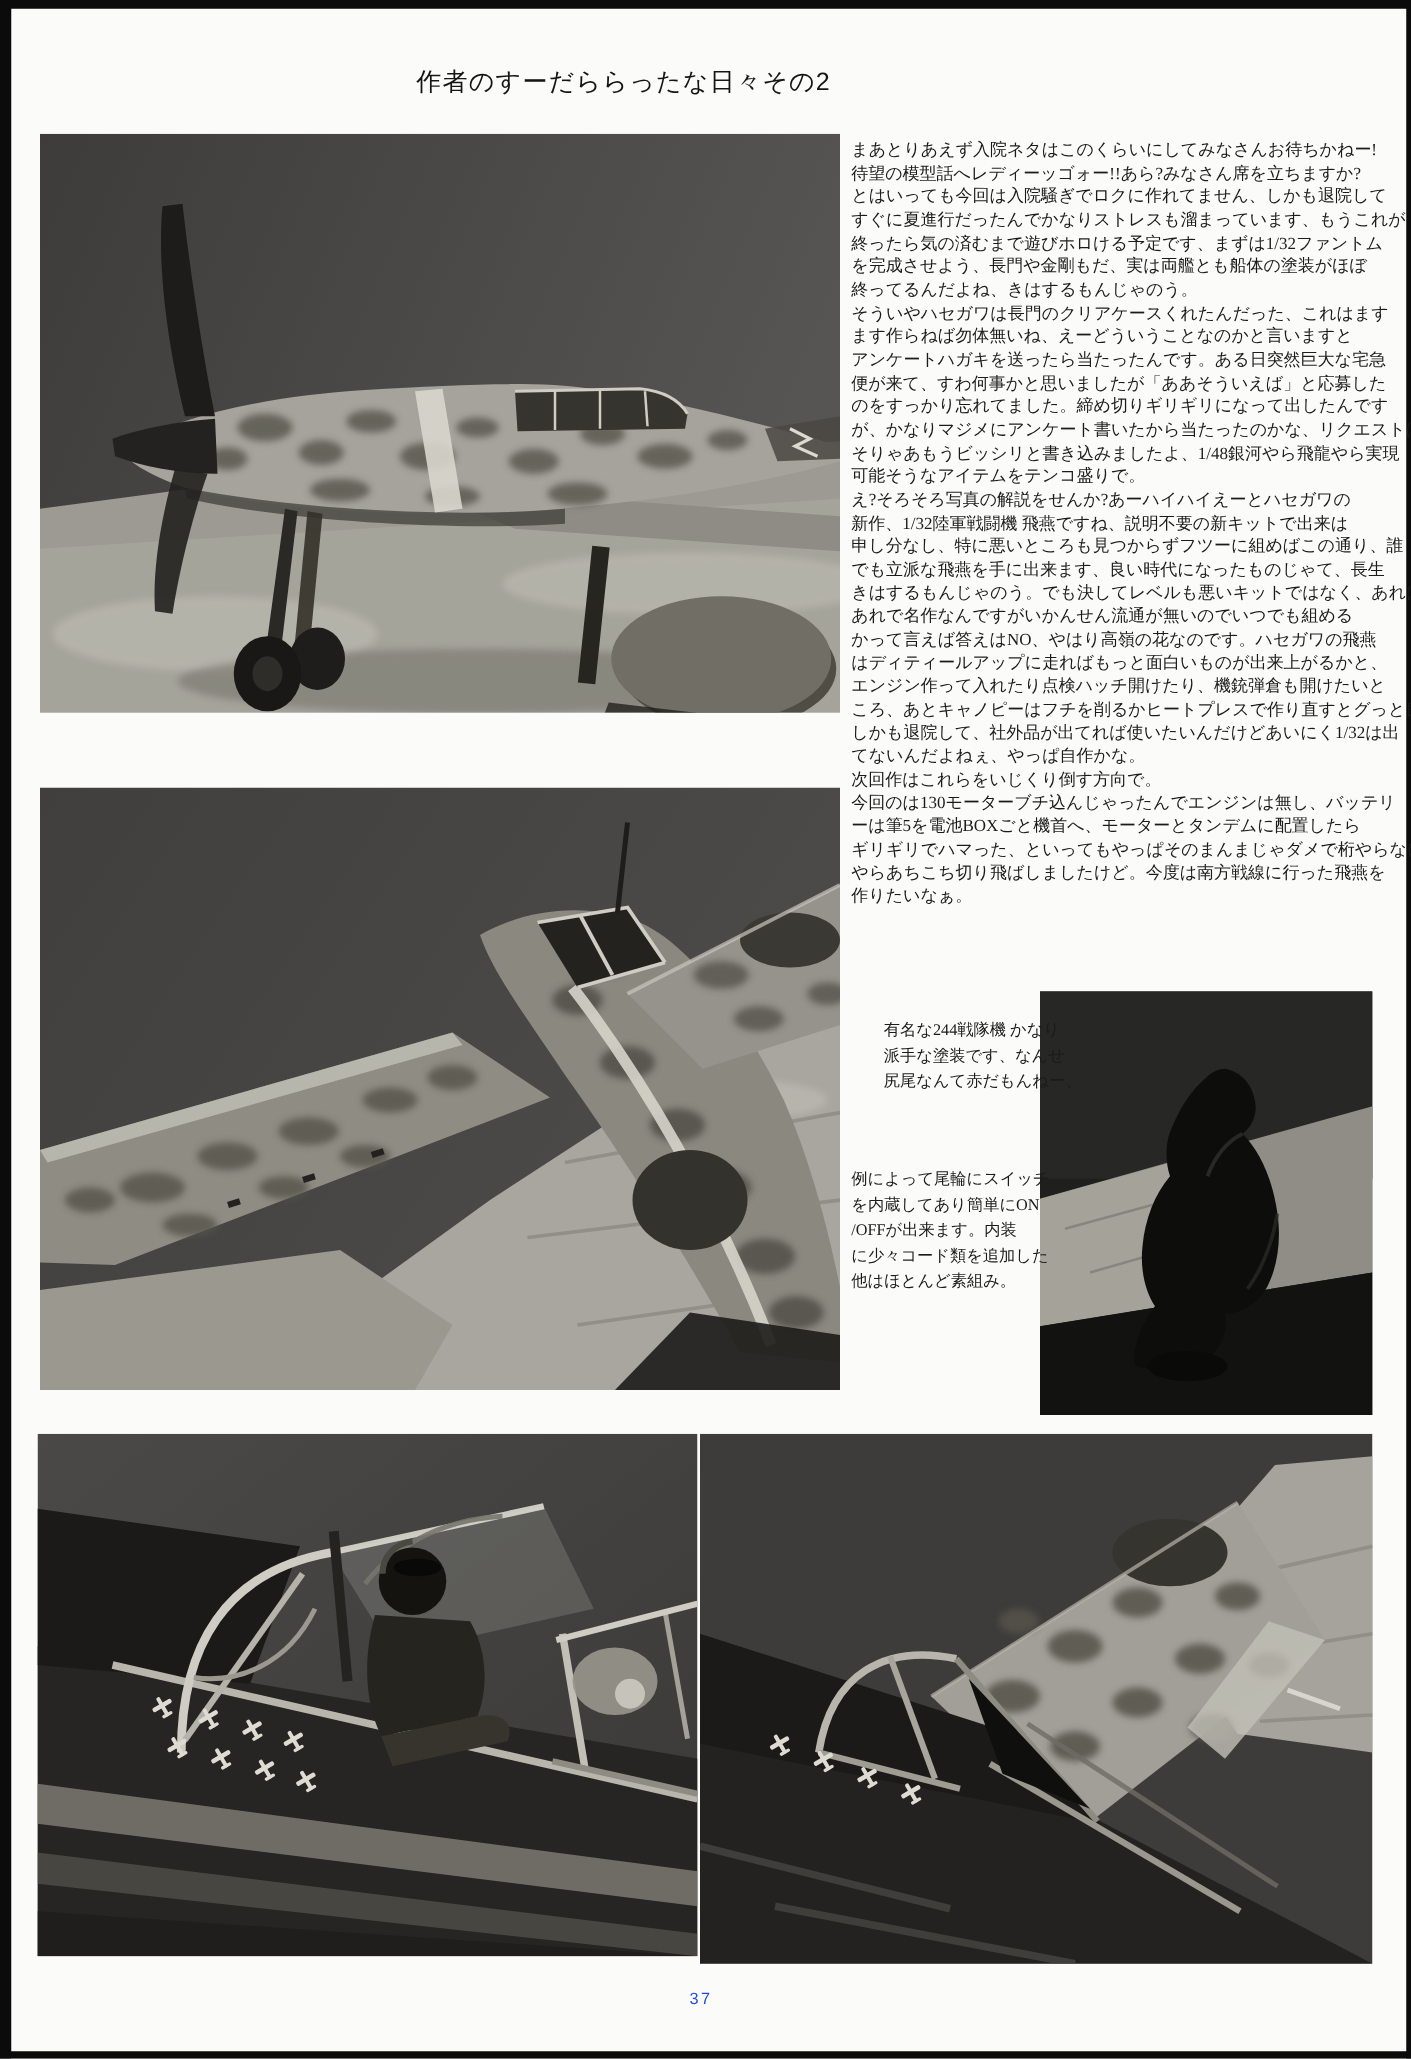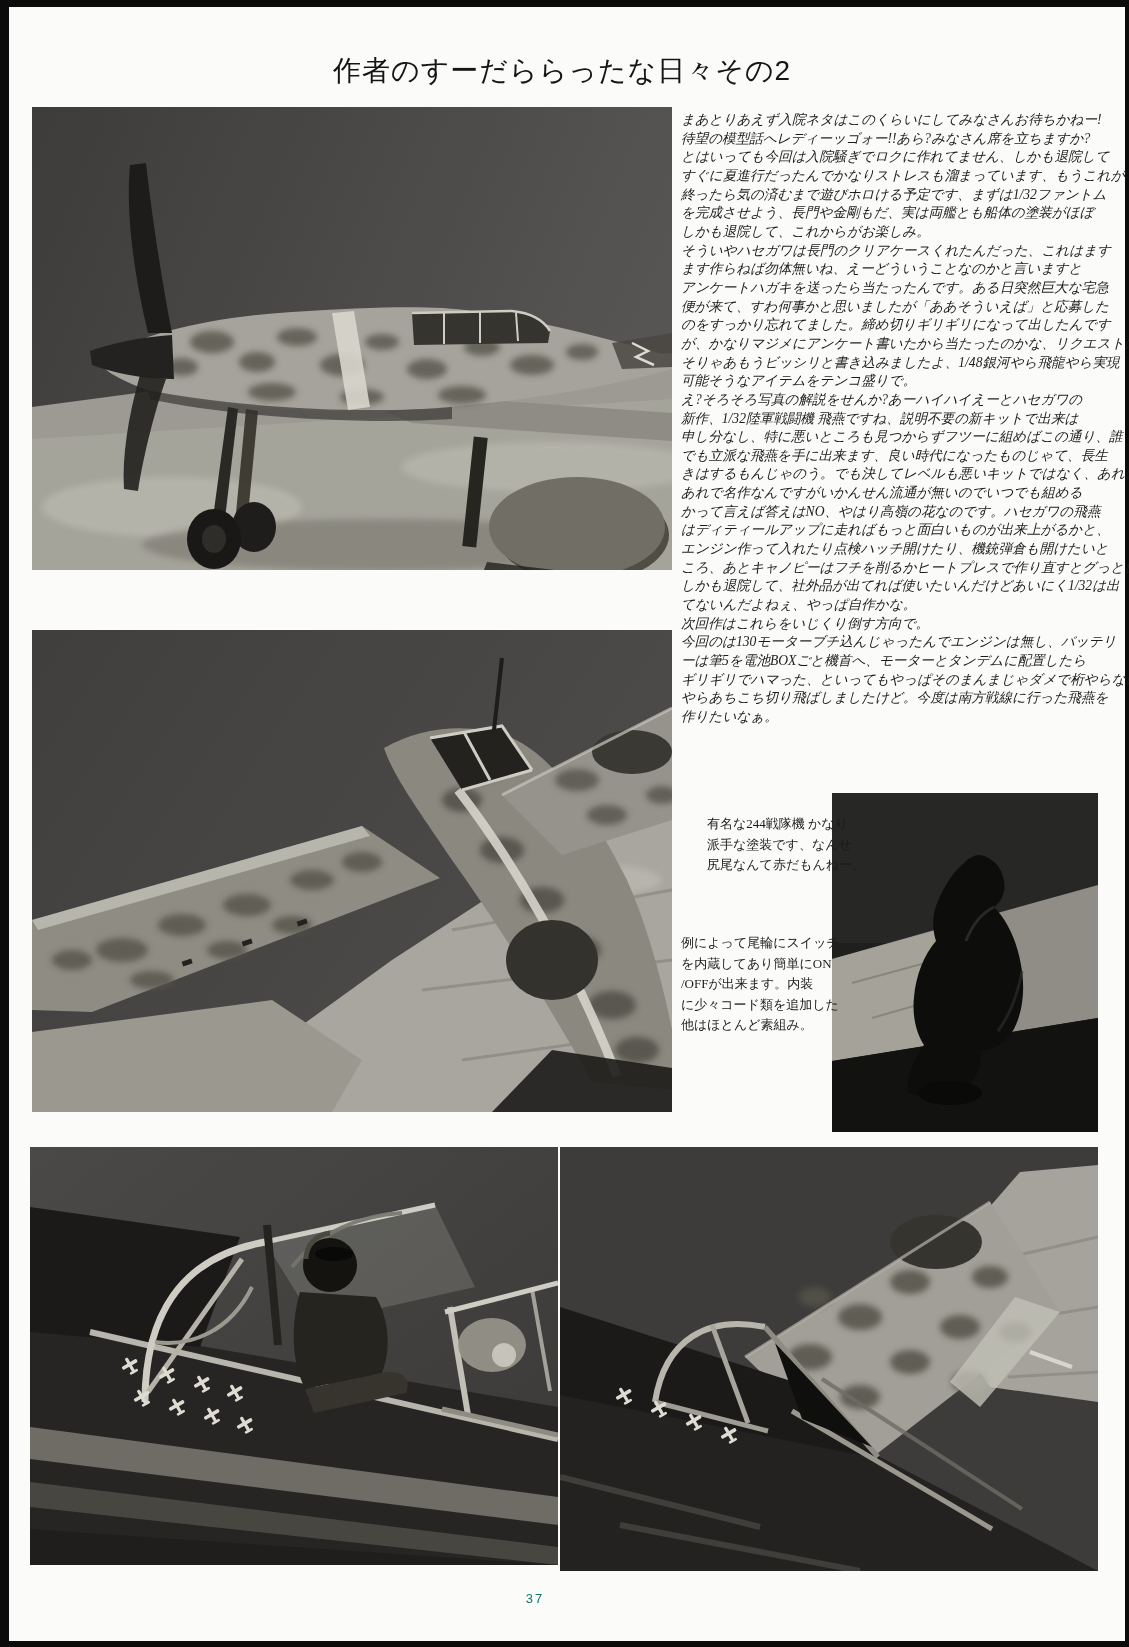--- a/index.html
+++ b/index.html
@@ -4,33 +4,33 @@
 <style>
   html,body{margin:0;padding:0;background:#777;}
   .page{position:relative;width:1129px;height:1647px;background:#fbfbf9;overflow:hidden;
         font-family:"Liberation Serif","DejaVu Serif",serif;color:#1b1b1b;}
   .edge{position:absolute;background:#0b0b0b;}
   .edge-top{left:0;top:0;width:1129px;height:7px;}
   .edge-left{left:0;top:0;width:9px;height:1647px;}
   .edge-bottom{left:0;top:1641px;width:1129px;height:6px;}
   .edge-right{left:1125px;top:0;width:4px;height:1647px;}
   .title{position:absolute;left:333px;top:52px;font-family:"Liberation Sans","DejaVu Sans",sans-serif;
-         font-size:28px;font-weight:500;letter-spacing:1px;color:#151515;white-space:nowrap;}
+         font-size:20px;font-weight:500;letter-spacing:1px;color:#151515;white-space:nowrap;}
   .body-text{position:absolute;left:681px;top:111px;width:420px;font-size:13.6px;
-             line-height:18.65px;white-space:nowrap;font-style:italic;}
+             line-height:18.65px;white-space:nowrap;}
   .caption{position:absolute;left:681px;width:150px;font-size:13px;line-height:20.5px;white-space:nowrap;}
   .cap1{top:814px;margin-left:26px;} .cap2{top:933px;} .cap3{top:1036px;}
   .photo{position:absolute;display:block;}
   .ph1{left:32px;top:107px;}
   .ph2{left:32px;top:630px;}
   .phpilot{left:832px;top:793px;}
   .phbl{left:30px;top:1147px;}
   .phbr{left:560px;top:1147px;}
-  .pagenum{position:absolute;left:500px;top:1591px;width:70px;text-align:center;
-           font-family:"Liberation Sans","DejaVu Sans",sans-serif;font-size:13px;color:#0f766e;letter-spacing:2px;}
+  .pagenum{position:absolute;left:500px;top:1591px;width:70px;text-align:right;
+           font-family:"Liberation Sans","DejaVu Sans",sans-serif;font-size:13px;color:#1d4ed8;letter-spacing:2px;}
 </style>
 </head>
 <body>
 
 <div class="page">
   <div class="edge edge-top"></div>
   <div class="edge edge-left"></div>
   <div class="edge edge-bottom"></div>
   <div class="edge edge-right"></div>
 
@@ -301,21 +301,21 @@
     </g>
   </svg>
 
   <div class="body-text">
     <div>まあとりあえず入院ネタはこのくらいにしてみなさんお待ちかねー!</div>
     <div>待望の模型話へレディーッゴォー!!あら?みなさん席を立ちますか?</div>
     <div>とはいっても今回は入院騒ぎでロクに作れてません、しかも退院して</div>
     <div>すぐに夏進行だったんでかなりストレスも溜まっています、もうこれが</div>
     <div>終ったら気の済むまで遊びホロける予定です、まずは1/32ファントム</div>
     <div>を完成させよう、長門や金剛もだ、実は両艦とも船体の塗装がほぼ</div>
-    <div>しかも退院して、これからがお楽しみ。</div>
+    <div>終ってるんだよね、きはするもんじゃのう。</div>
     <div>そういやハセガワは長門のクリアケースくれたんだった、これはます</div>
     <div>ます作らねば勿体無いね、えーどういうことなのかと言いますと</div>
     <div>アンケートハガキを送ったら当たったんです。ある日突然巨大な宅急</div>
     <div>便が来て、すわ何事かと思いましたが「ああそういえば」と応募した</div>
     <div>のをすっかり忘れてました。締め切りギリギリになって出したんです</div>
     <div>が、かなりマジメにアンケート書いたから当たったのかな、リクエストは</div>
     <div>そりゃあもうビッシリと書き込みましたよ、1/48銀河やら飛龍やら実現</div>
     <div>可能そうなアイテムをテンコ盛りで。</div>
     <div>え?そろそろ写真の解説をせんか?あーハイハイえーとハセガワの</div>
     <div>新作、1/32陸軍戦闘機 飛燕ですね、説明不要の新キットで出来は</div>

